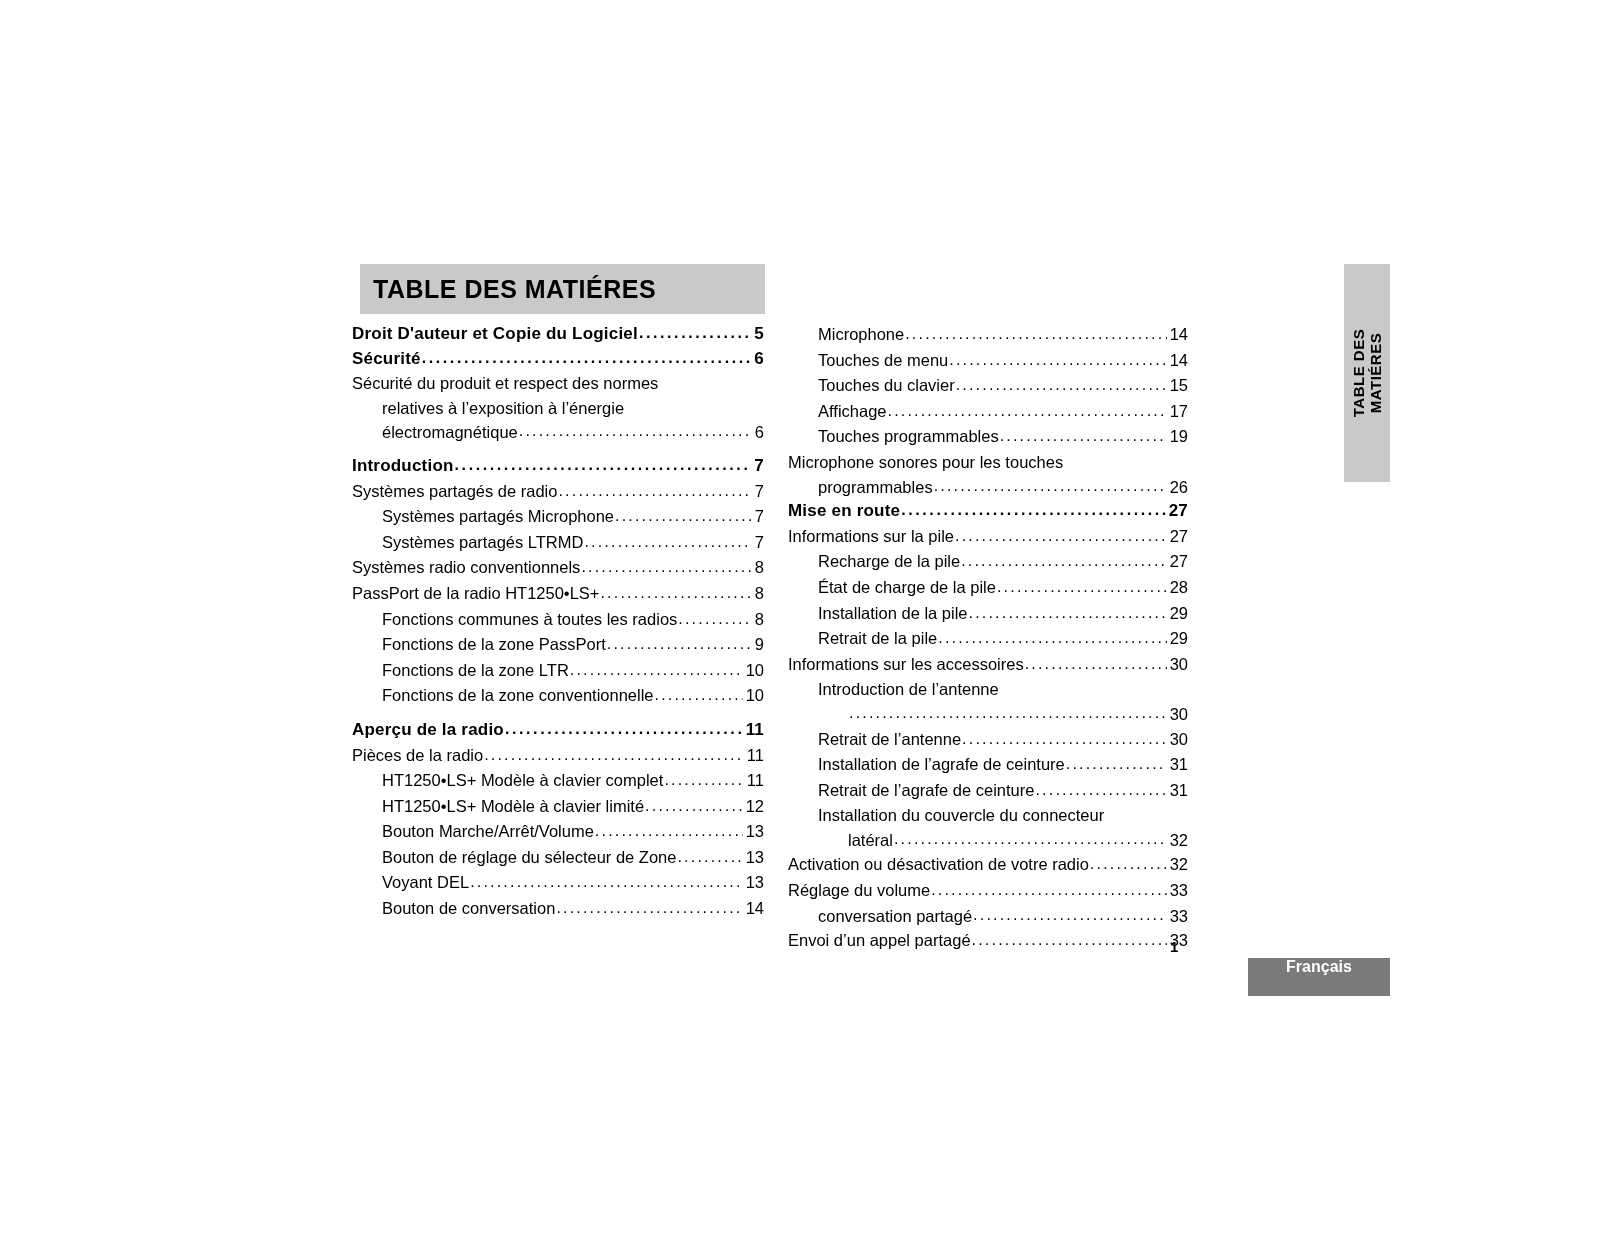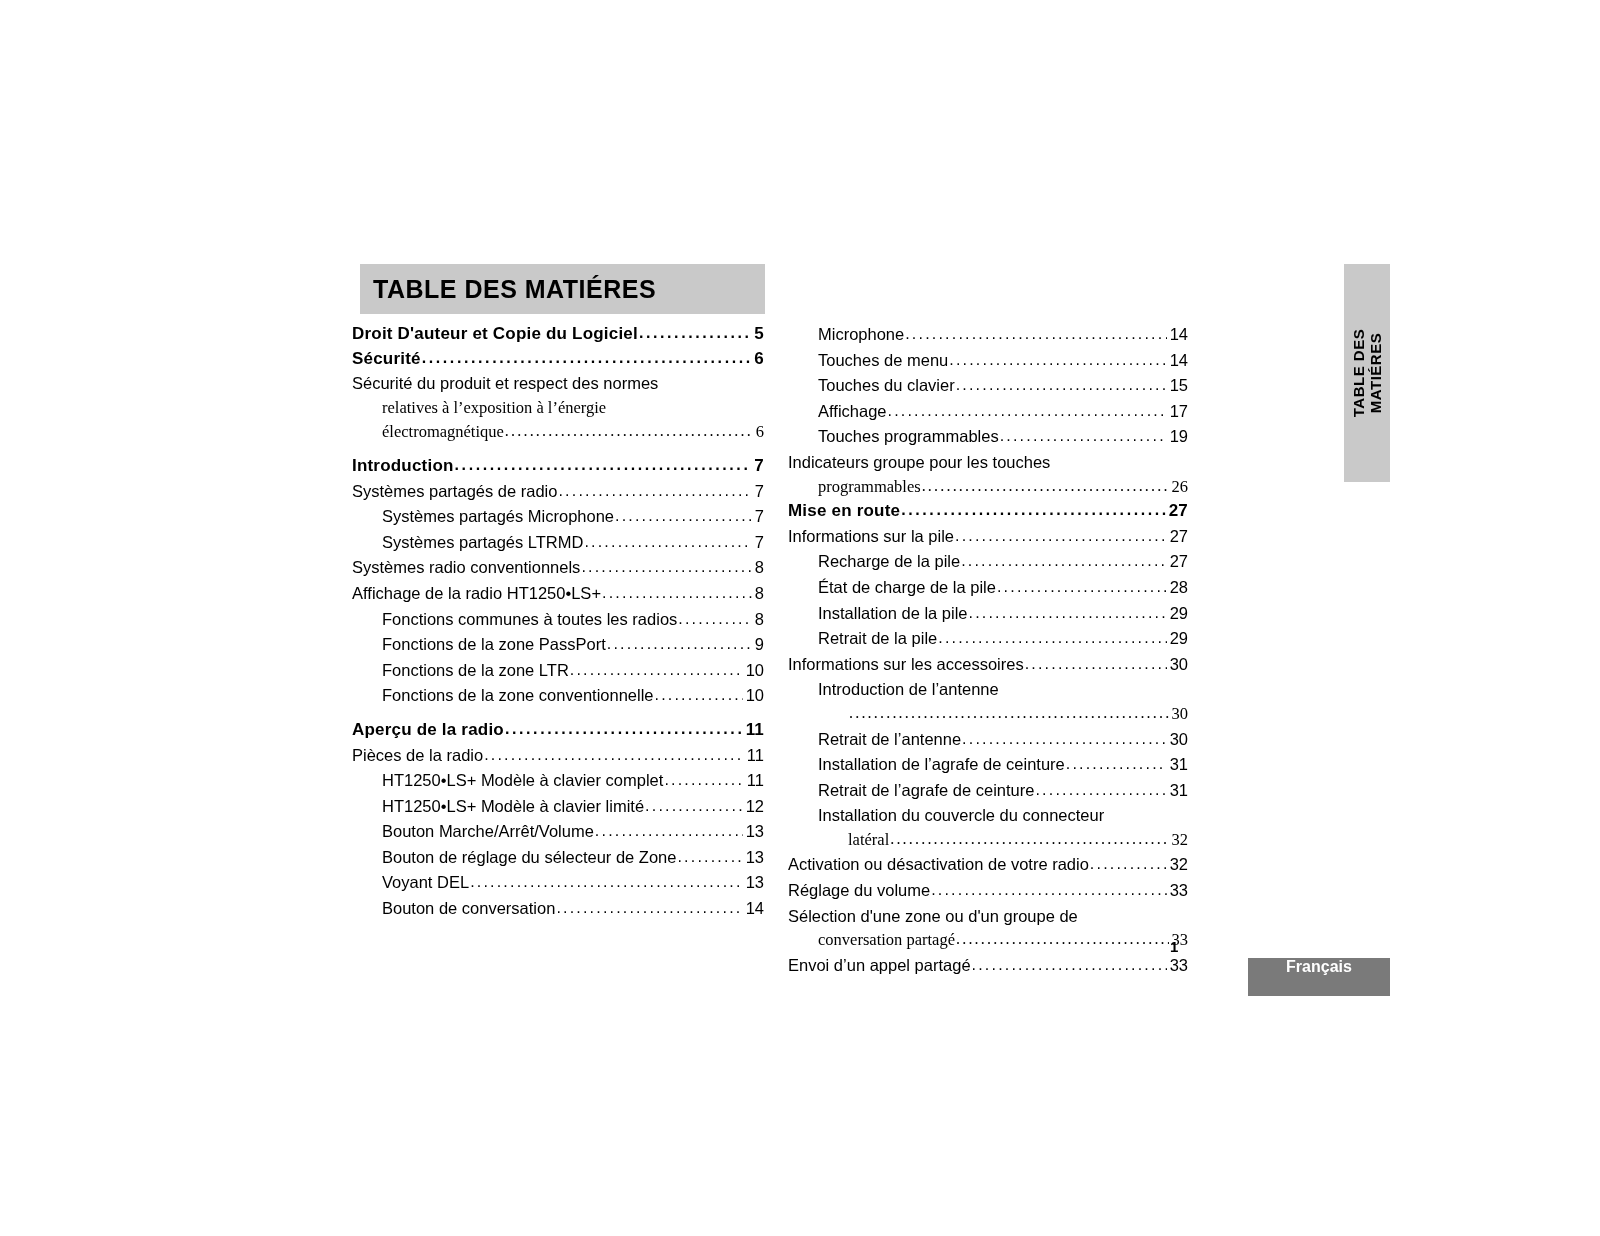--- a/index.html
+++ b/index.html
@@ -94,21 +94,20 @@
   .wrap {
     font-size: 16.5px;
     line-height: 24.6px;
   }
   .wrap .line1 { white-space: nowrap; }
   .wrap .cont {
     display: flex;
     align-items: center;
     margin-left: 30px;
     white-space: nowrap;
-    font-family: Liberation Serif, serif;
   }
   .wrap .cont .label { flex: 0 0 auto; }
   .wrap .cont .dots {
     flex: 1 1 auto;
     overflow: hidden;
     white-space: nowrap;
     margin: 0 1px;
     letter-spacing: 2.2px;
     font-size: 16px;
     transform: translateY(-1px);
@@ -215,21 +214,21 @@
         <span class="label">Systèmes partagés LTRMD</span>
         <span class="dots">................................................................................</span>
         <span class="page-num">7</span>
       </div>
       <div class="entry indent0">
         <span class="label">Systèmes radio conventionnels</span>
         <span class="dots">................................................................................</span>
         <span class="page-num">8</span>
       </div>
       <div class="entry indent0">
-        <span class="label">Affichage de la radio HT1250•LS+</span>
+        <span class="label">PassPort de la radio HT1250•LS+</span>
         <span class="dots">................................................................................</span>
         <span class="page-num">8</span>
       </div>
       <div class="entry indent1">
         <span class="label">Fonctions communes à toutes les radios</span>
         <span class="dots">................................................................................</span>
         <span class="page-num">8</span>
       </div>
       <div class="entry indent1">
         <span class="label">Fonctions de la zone PassPort</span>
@@ -308,21 +307,21 @@
         <span class="label">Affichage</span>
         <span class="dots">................................................................................</span>
         <span class="page-num">17</span>
       </div>
       <div class="entry indent1">
         <span class="label">Touches programmables</span>
         <span class="dots">................................................................................</span>
         <span class="page-num">19</span>
       </div>
       <div class="wrap indent0">
-        <div class="line1">Indicateurs groupe pour les touches</div>
+        <div class="line1">Microphone sonores pour les touches</div>
         <div class="cont">
           <span class="label">programmables</span>
           <span class="dots">................................................................................</span>
           <span class="page-num">26</span>
         </div>
       </div>
       <div class="entry indent0 bold">
         <span class="label">Mise en route</span>
         <span class="dots">................................................................................</span>
         <span class="page-num">27</span>
@@ -392,21 +391,20 @@
         <span class="label">Activation ou désactivation de votre radio</span>
         <span class="dots">................................................................................</span>
         <span class="page-num">32</span>
       </div>
       <div class="entry indent0">
         <span class="label">Réglage du volume</span>
         <span class="dots">................................................................................</span>
         <span class="page-num">33</span>
       </div>
       <div class="wrap indent0">
-        <div class="line1">Sélection d'une zone ou d'un groupe de</div>
         <div class="cont">
           <span class="label">conversation partagé</span>
           <span class="dots">................................................................................</span>
           <span class="page-num">33</span>
         </div>
       </div>
       <div class="entry indent0">
         <span class="label">Envoi d’un appel partagé</span>
         <span class="dots">................................................................................</span>
         <span class="page-num">33</span>

